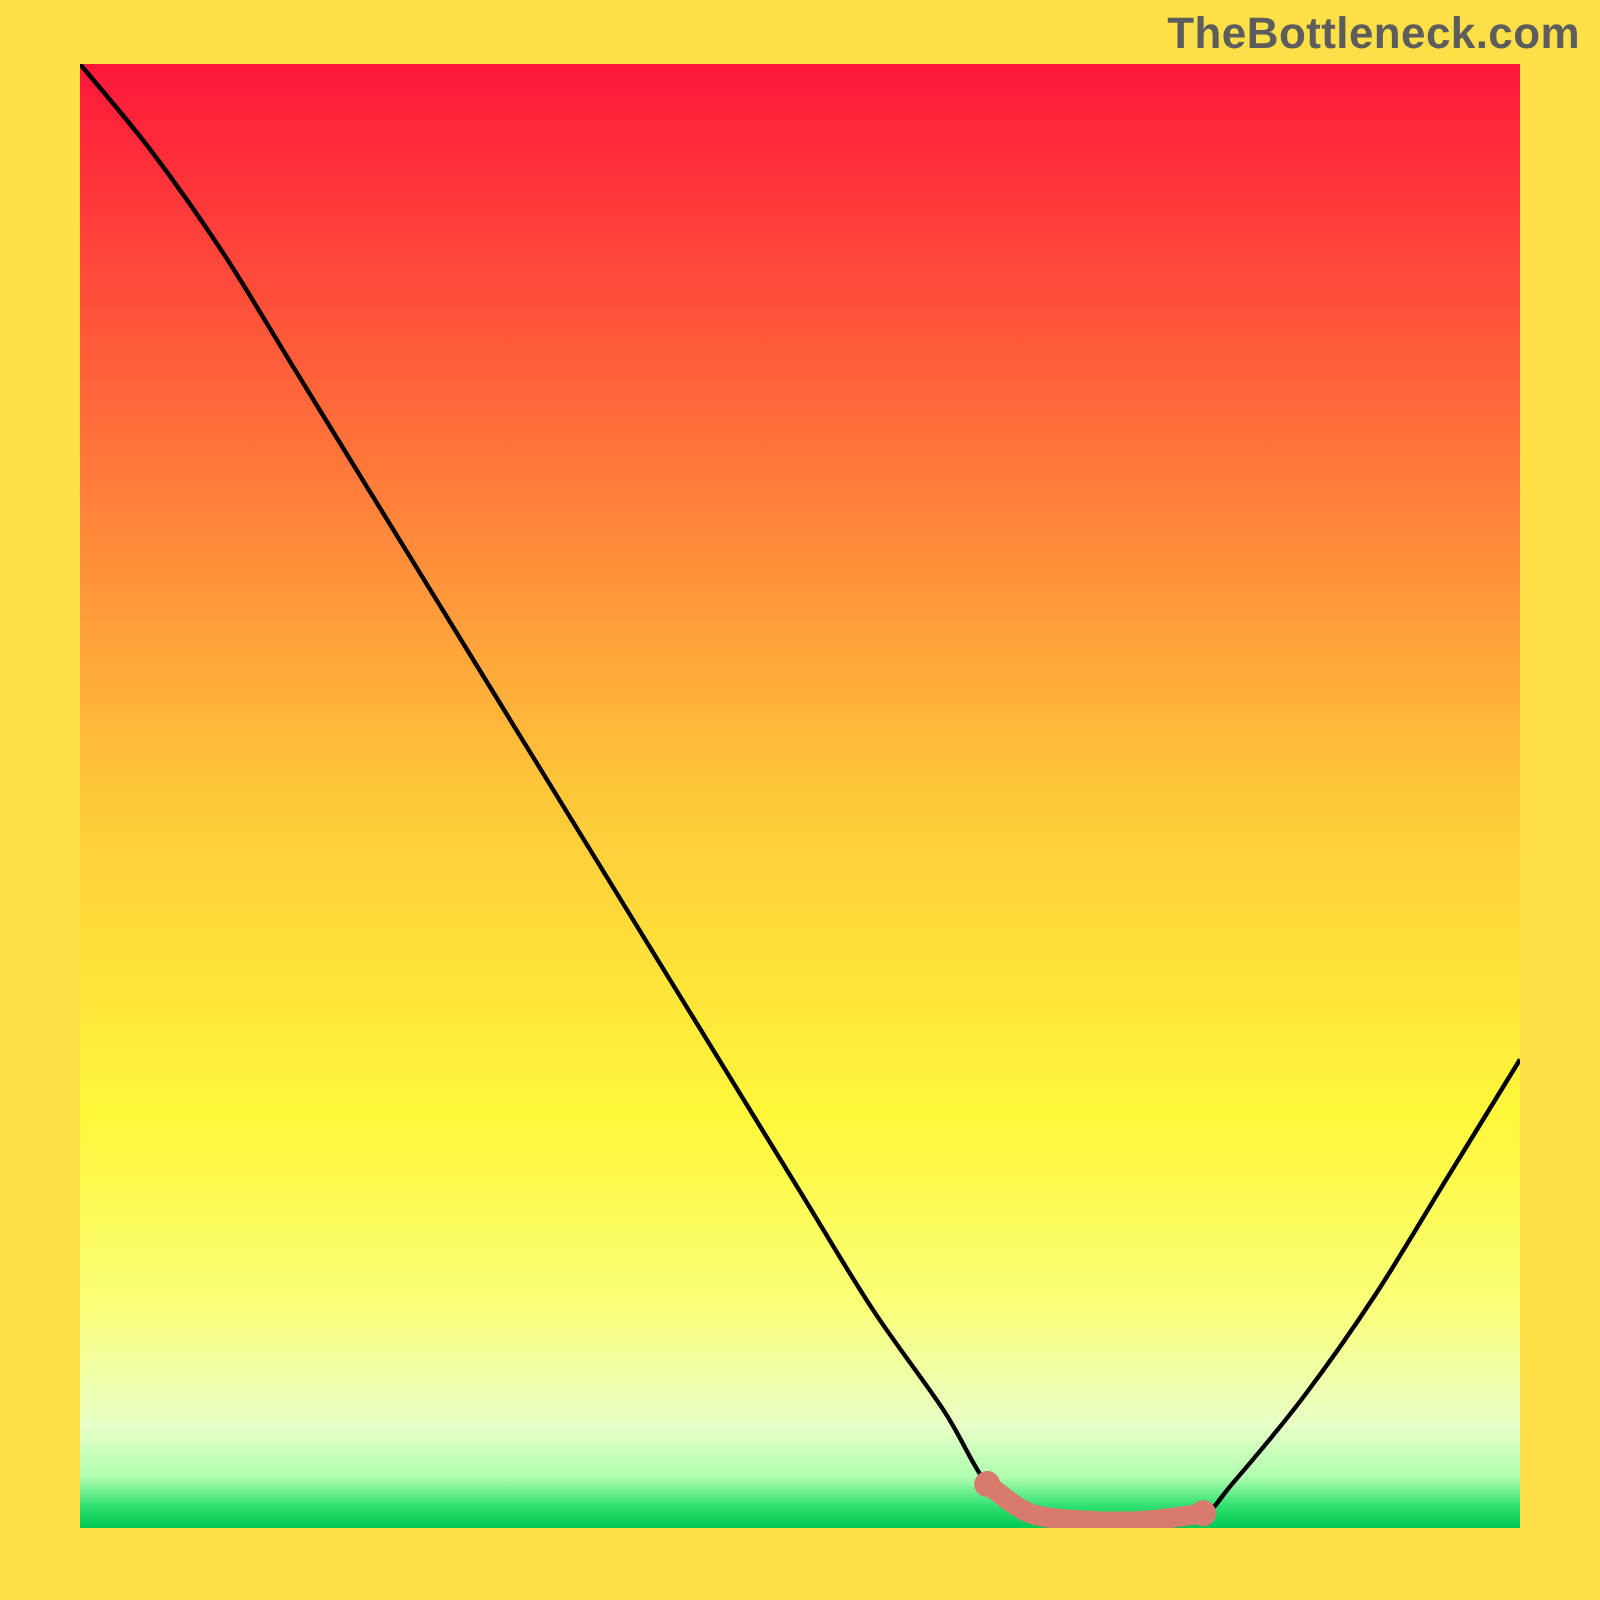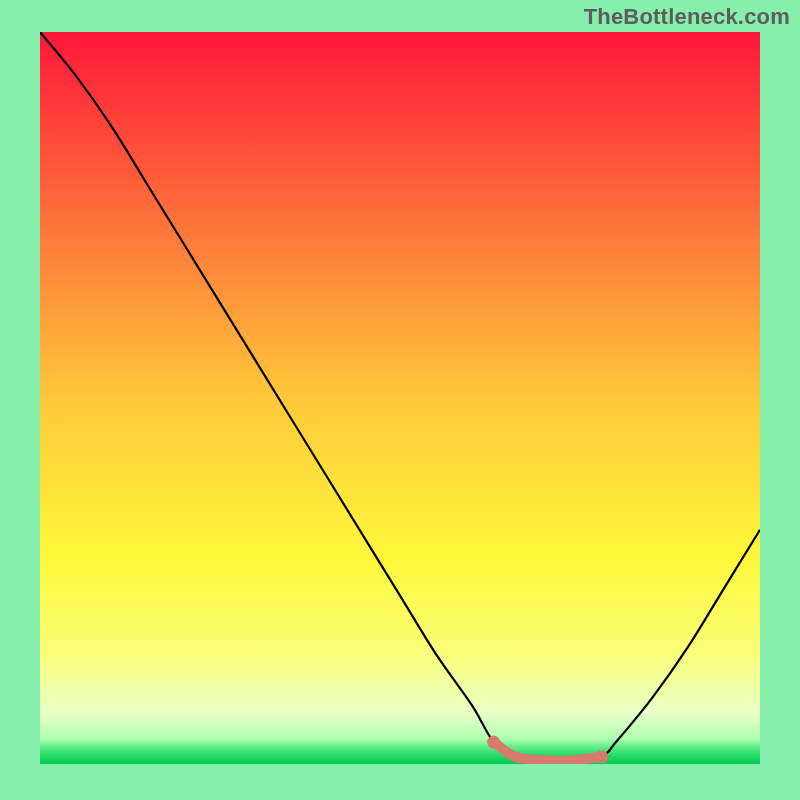--- a/index.html
+++ b/index.html
@@ -8,21 +8,21 @@
     width: 800px;
     height: 800px;
     background: #000;
     overflow: hidden;
     font-family: Arial, Helvetica, sans-serif;
   }
   .frame {
     position: relative;
     width: 800px;
     height: 800px;
-    background: #86efac;
+    background: #fde047;
     text-align: center;
   }
   .attribution {
     position: absolute;
     top: 4px;
     right: 10px;
     color: #5d5d5d;
     font-size: 22px;
     font-weight: 600;
     letter-spacing: 0.2px;

